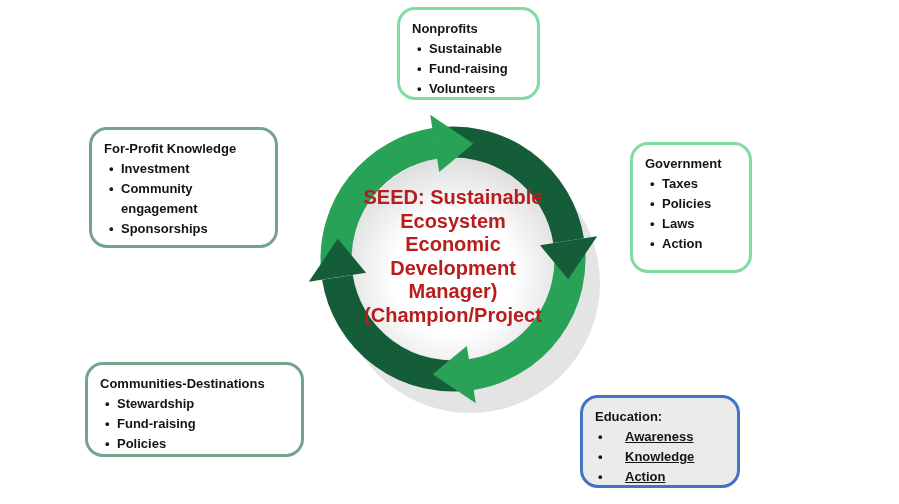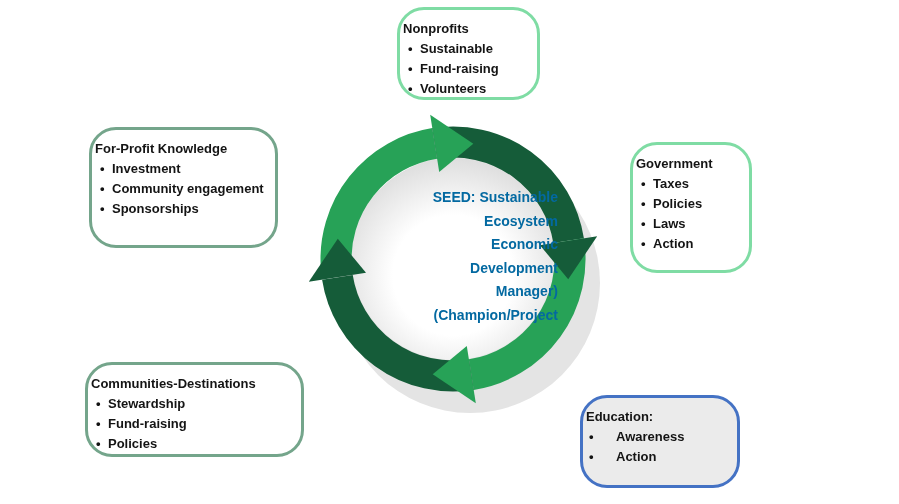--- a/index.html
+++ b/index.html
@@ -4,39 +4,39 @@
 <style>
   html,body { margin:0; padding:0; background:#fff; }
   #canvas {
     position:relative; width:899px; height:504px; background:#ffffff;
     overflow:hidden; font-family:"Liberation Sans", sans-serif;
   }
   #cycle-svg { position:absolute; left:0; top:0; z-index:0; }
 
   .callout {
     position:absolute; z-index:2; box-sizing:border-box;
-    background:#ffffff; border:3px solid #7fdca4; border-radius:27px;
-    padding:9px 8px 6px 3px; color:#141414;
+    background:#ffffff; border:3px solid #7fdca4; border-radius:18px;
+    padding:9px 8px 6px 12px; color:#141414;
     font-size:13px; font-weight:700; line-height:20px;
   }
   .callout.mint { border-color: var(--mint-border,#7fdca4); }
   .callout.sage { border-color: var(--sage-border,#74a58b); }
   .callout.blue { border-color: var(--blue-border,#4472c4);
                   background: var(--education-fill,#ebebeb); }
   .callout .box-title { font-weight:700; }
   .callout ul { list-style:none; margin:0; padding:0; }
   .callout li { position:relative; padding-left:17px; }
   .callout li::before { content:"•"; position:absolute; left:5px; top:0; }
-  .callout.edu li { padding-left:30px; }
+  .callout.edu li { padding-left:30px;text-decoration:underline; }
   .callout.edu li::before { left:3px; }
 
   #center-label {
     position:absolute; left:348px; top:186px; width:210px; z-index:1;
-    text-align:right; color:#0369a1;
-    font-size:14px; font-weight:700; line-height:23.5px;
+    text-align:center; color:#b91c1c;
+    font-size:20px; font-weight:700; line-height:23.5px;
   }
 </style>
 </head>
 <body>
 
 <div id="canvas">
 
   <svg id="cycle-svg" width="899" height="504" viewBox="0 0 899 504">
     <defs>
       <radialGradient id="innerG" cx="50%" cy="58%" r="62%">
@@ -106,17 +106,18 @@
       <li>Stewardship</li>
       <li>Fund-raising</li>
       <li>Policies</li>
     </ul>
   </div>
 
   <div class="callout blue edu" style="left:580px; top:367px; width:160px; height:93px;margin-top:28px;">
     <div class="box-title">Education:</div>
     <ul>
       <li>Awareness</li>
+      <li>Knowledge</li>
       <li>Action</li>
     </ul>
   </div>
 
 </div>
 
 </body></html>

